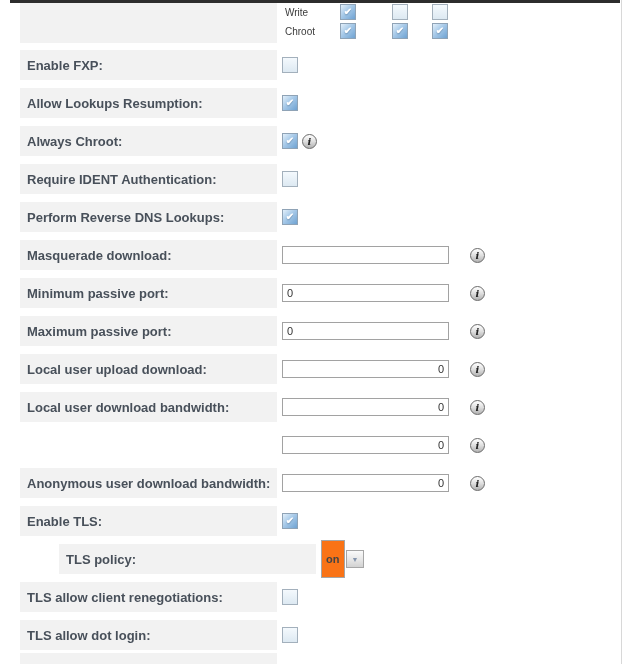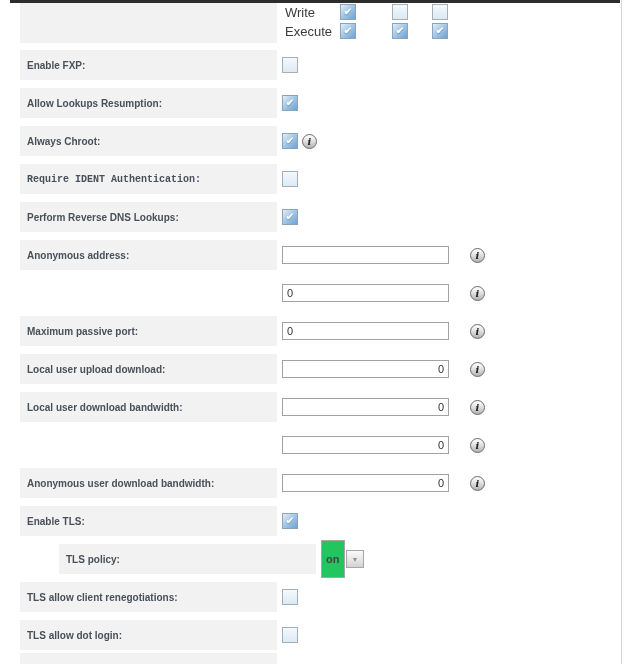--- a/index.html
+++ b/index.html
@@ -21,29 +21,29 @@
   
   .perm-label-cell {
     position:absolute; left:20px; top:3px; width:257px; height:40px;
     background:#f2f2f2;
   }
   .perm-row {
     position:absolute; left:0; width:634px; height:19px;
   }
   .perm-row .plabel {
     position:absolute; left:285px; top:0; line-height:19px;
-    font-size:13px; color:#3b3b3b;
+    font-size:10px; color:#3b3b3b;
   }
   
   .form-row { position:absolute; left:20px; width:601px; height:30px; }
   .cell-label {
     position:absolute; left:0; top:0; width:250px; height:30px;
     background:#f2f2f2; padding-left:7px;
     display:flex; align-items:center;
-    font-size:10px; font-weight:bold; color:#48505a;
+    font-size:13px; font-weight:bold; color:#48505a;
   }
   .ctrl {
     position:absolute; left:262px; top:0; height:30px;
     display:flex; align-items:center;
   }
   
   .cb {
     display:inline-block; width:14px; height:14px;
     border:1px solid #a3b0bc;
     background:linear-gradient(180deg,#f4f9fd 0%,#dde9f2 100%);
@@ -72,21 +72,21 @@
     width:157px; height:12px; padding:2px 4px;
     border:1px solid #a2a2a2; background:#ffffff;
     font-family:"Liberation Sans", sans-serif; font-size:11px; color:#333;
     outline:none;
   }
   .txt.align-right { text-align:right; }
   
   .sel { display:flex; align-items:center; }
   .sel-box {
     height:12px; padding:12px 4px; min-width:14px;
-    border:1px solid #a6a6a6; background:#22c55e;
+    border:1px solid #a6a6a6; background:#f97316;
     font-size:11px; font-weight:bold; color:#444; line-height:12px;
   }
   .sel-btn {
     width:16px; height:16px; margin-left:1px;
     border:1px solid #a6a6a6;
     background:linear-gradient(180deg,#fafafa 0%,#e6e6e6 55%,#d2d2d2 100%);
     display:flex; align-items:center; justify-content:center;
     font-size:7px; color:#8595ad;
   }
   .partial-row {
@@ -101,21 +101,21 @@
 <div class="rightline"></div>
 <div class="perm-label-cell"></div>
 <div id="perm-rows">
     <div class="perm-row" style="top: 3px;">
       <span class="plabel">Write</span>
       <span class="cb abs checked" style="left: 340px;">✔</span>
       <span class="cb abs" style="left: 392px;"></span>
       <span class="cb abs" style="left: 432px;"></span>
     </div>
     <div class="perm-row" style="top: 22px;">
-      <span class="plabel">Execute</span>
+      <span class="plabel">Chroot</span>
       <span class="cb abs checked" style="left: 340px;">✔</span>
       <span class="cb abs checked" style="left: 392px;">✔</span>
       <span class="cb abs checked" style="left: 432px;">✔</span>
     </div>
   </div>
 <div id="form-rows">
     <div class="form-row" style="top: 50px;">
       <div class="cell-label">
         <span>Enable FXP:</span>
       </div>
@@ -133,46 +133,49 @@
     </div>
     <div class="form-row" style="top: 126px;">
       <div class="cell-label">
         <span>Always Chroot:</span>
       </div>
       <div class="ctrl">
         <span class="cb checked">✔</span>
         <span class="info gap-cb">i</span>
       </div>
     </div>
-    <div class="form-row" style="top: 164px; font-family: Liberation Mono, monospace;">
+    <div class="form-row" style="top: 164px;">
       <div class="cell-label">
         <span>Require IDENT Authentication:</span>
       </div>
       <div class="ctrl">
         <span class="cb"></span>
       </div>
     </div>
     <div class="form-row" style="top: 202px;">
       <div class="cell-label">
         <span>Perform Reverse DNS Lookups:</span>
       </div>
       <div class="ctrl">
         <span class="cb checked">✔</span>
       </div>
     </div>
     <div class="form-row" style="top: 240px;">
       <div class="cell-label">
-        <span>Anonymous address:</span>
+        <span>Masquerade download:</span>
       </div>
       <div class="ctrl">
         <input type="text" class="txt" value="" style="">
         <span class="info gap-txt">i</span>
       </div>
     </div>
     <div class="form-row" style="top: 278px;">
+      <div class="cell-label">
+        <span>Minimum passive port:</span>
+      </div>
       <div class="ctrl">
         <input type="text" class="txt" value="0" style="">
         <span class="info gap-txt">i</span>
       </div>
     </div>
     <div class="form-row" style="top: 316px;">
       <div class="cell-label">
         <span>Maximum passive port:</span>
       </div>
       <div class="ctrl">

